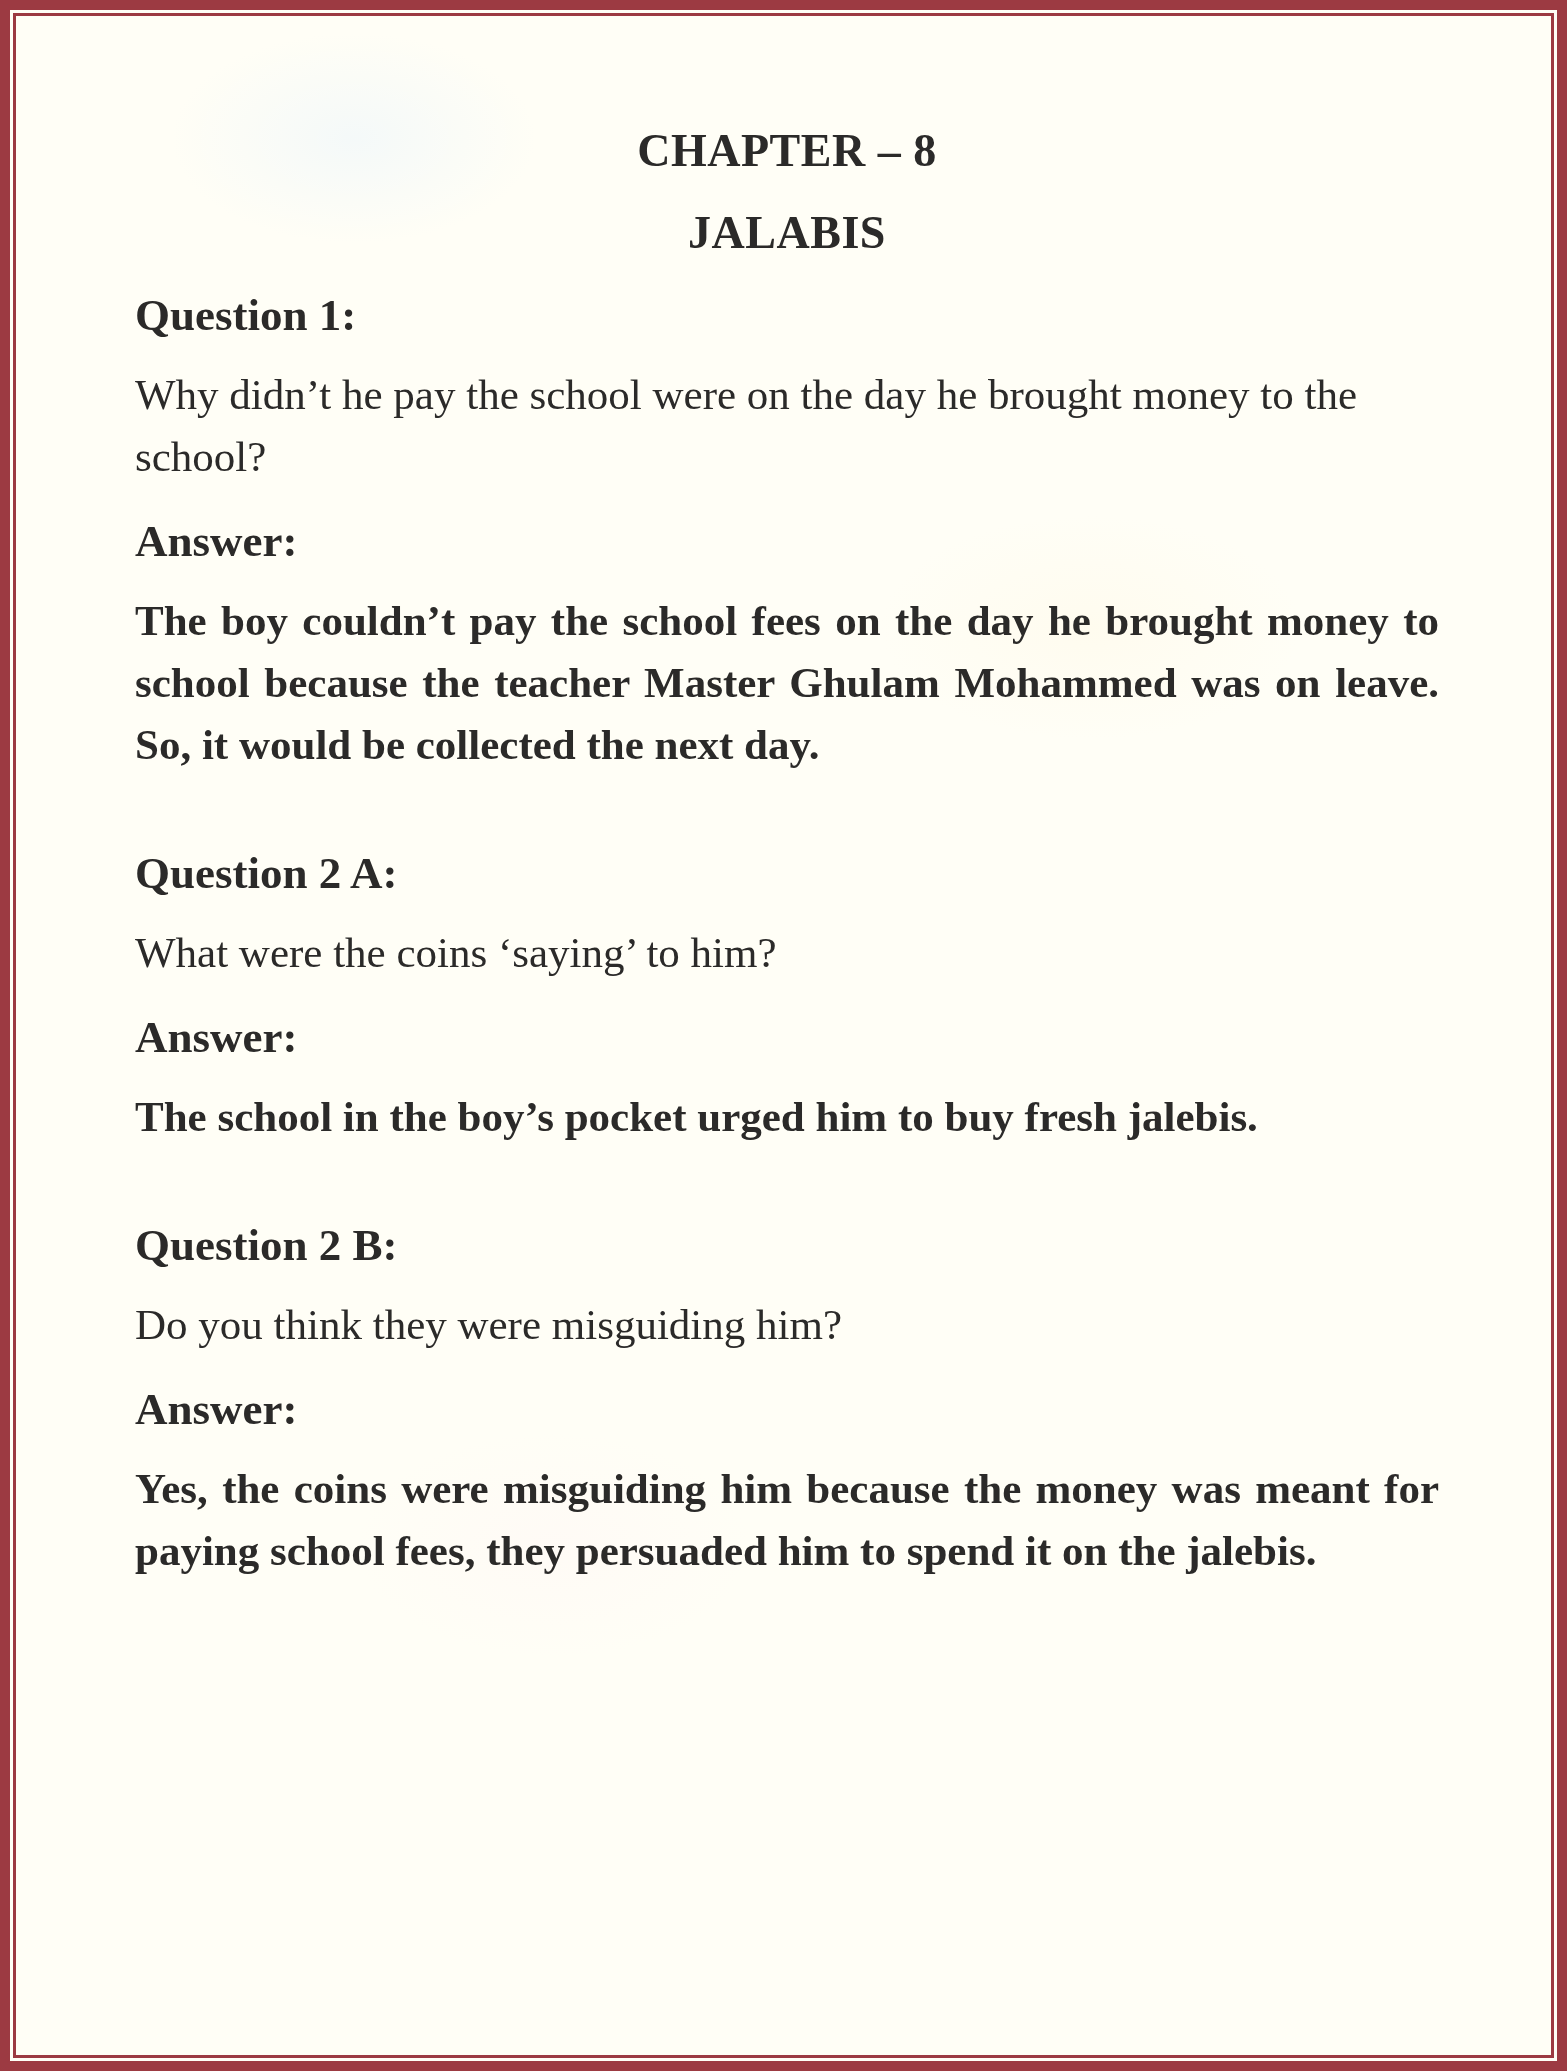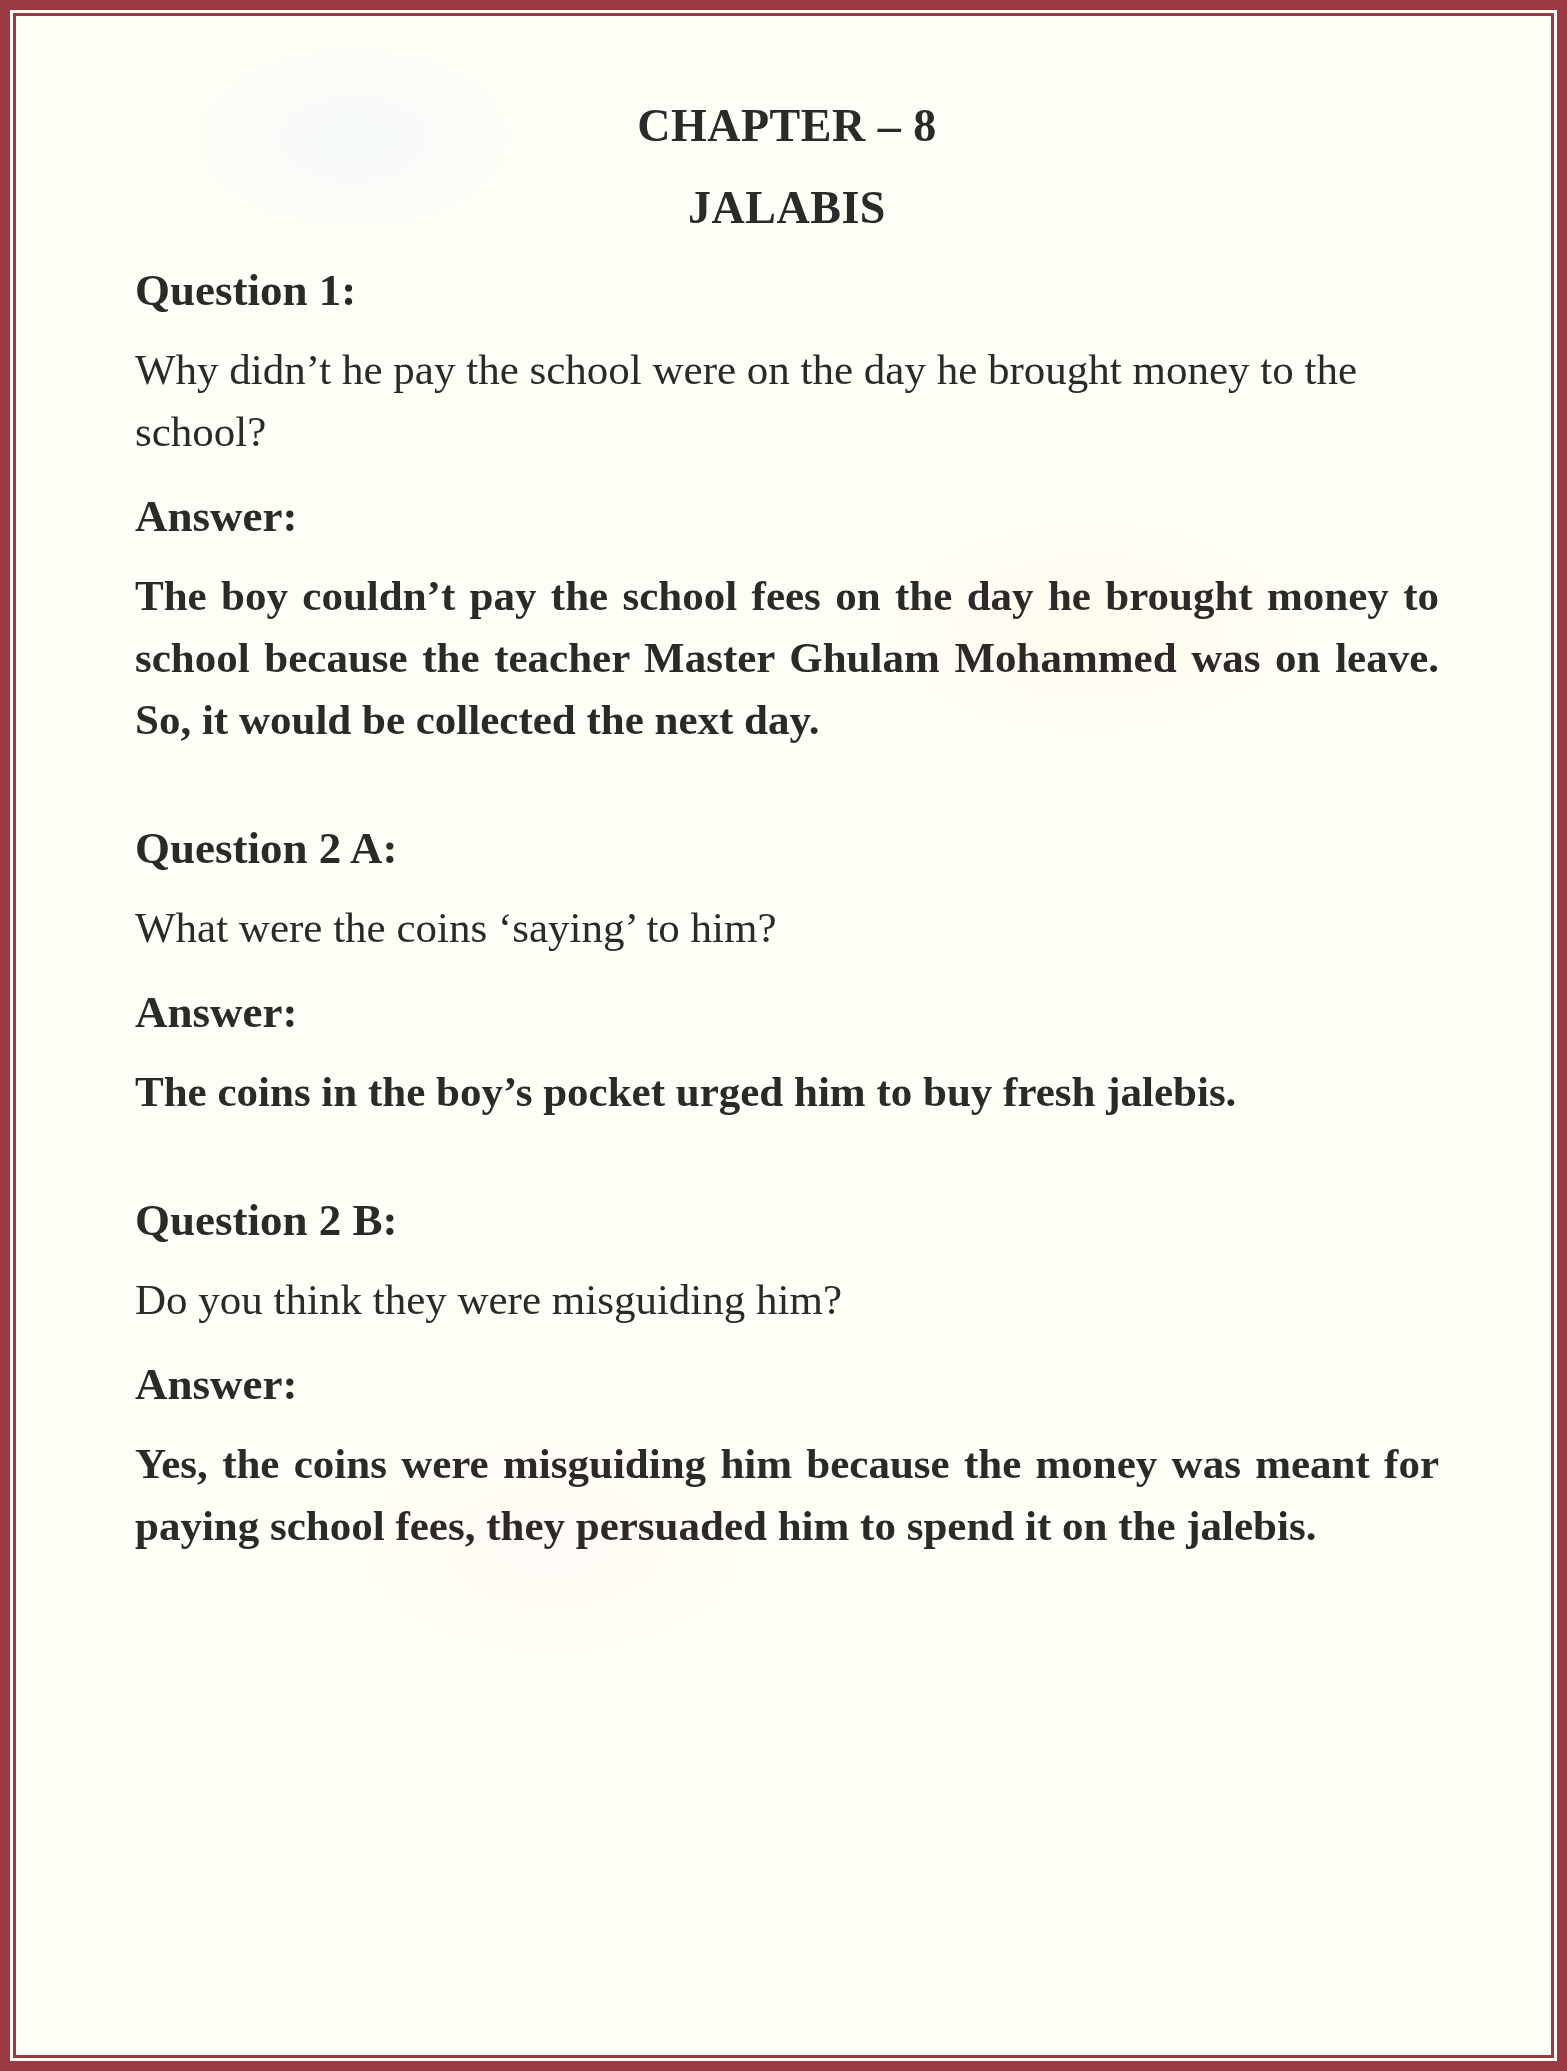--- a/index.html
+++ b/index.html
@@ -27,21 +27,21 @@
     inset: 3px;
     border: 3px solid #9c3a42;
     background:
       radial-gradient(ellipse 260px 150px at 22% 6%, rgba(225,240,255,0.35), rgba(225,240,255,0) 70%),
       radial-gradient(ellipse 300px 160px at 70% 30%, rgba(255,246,222,0.30), rgba(255,246,222,0) 70%),
       radial-gradient(ellipse 280px 160px at 35% 75%, rgba(255,240,245,0.25), rgba(255,240,245,0) 70%),
       #fffef6;
     box-sizing: border-box;
   }
   .content {
-    padding: 79px 112px 0 119px;
+    padding: 104px 112px 0 119px;
   }
   .heading {
     font-weight: bold;
     font-size: 46px;
     line-height: 62px;
     text-align: center;
     margin: 0 0 20px 0;
     letter-spacing: 0.5px;
   }
   .section-heading {
@@ -94,21 +94,21 @@
         <p class="q-label">Question 1:</p>
         <p class="q-text">Why didn’t he pay the school were on the day he brought money to the school?</p>
         <p class="a-label">Answer:</p>
         <p class="a-text">The boy couldn’t pay the school fees on the day he brought money to school because the teacher Master Ghulam Mohammed was on leave. So, it would be collected the next day.</p>
       </section>
 
       <section class="qa-block">
         <p class="q-label">Question 2 A:</p>
         <p class="q-text">What were the coins ‘saying’ to him?</p>
         <p class="a-label">Answer:</p>
-        <p class="a-text">The coins in the boy’s pocket urged him to buy fresh jalebis.</p>
+        <p class="a-text">The school in the boy’s pocket urged him to buy fresh jalebis.</p>
       </section>
 
       <section class="qa-block">
         <p class="q-label">Question 2 B:</p>
         <p class="q-text">Do you think they were misguiding him?</p>
         <p class="a-label">Answer:</p>
         <p class="a-text">Yes, the coins were misguiding him because the money was meant for paying school fees, they persuaded him to spend it on the jalebis.</p>
       </section>
 
     </div>

